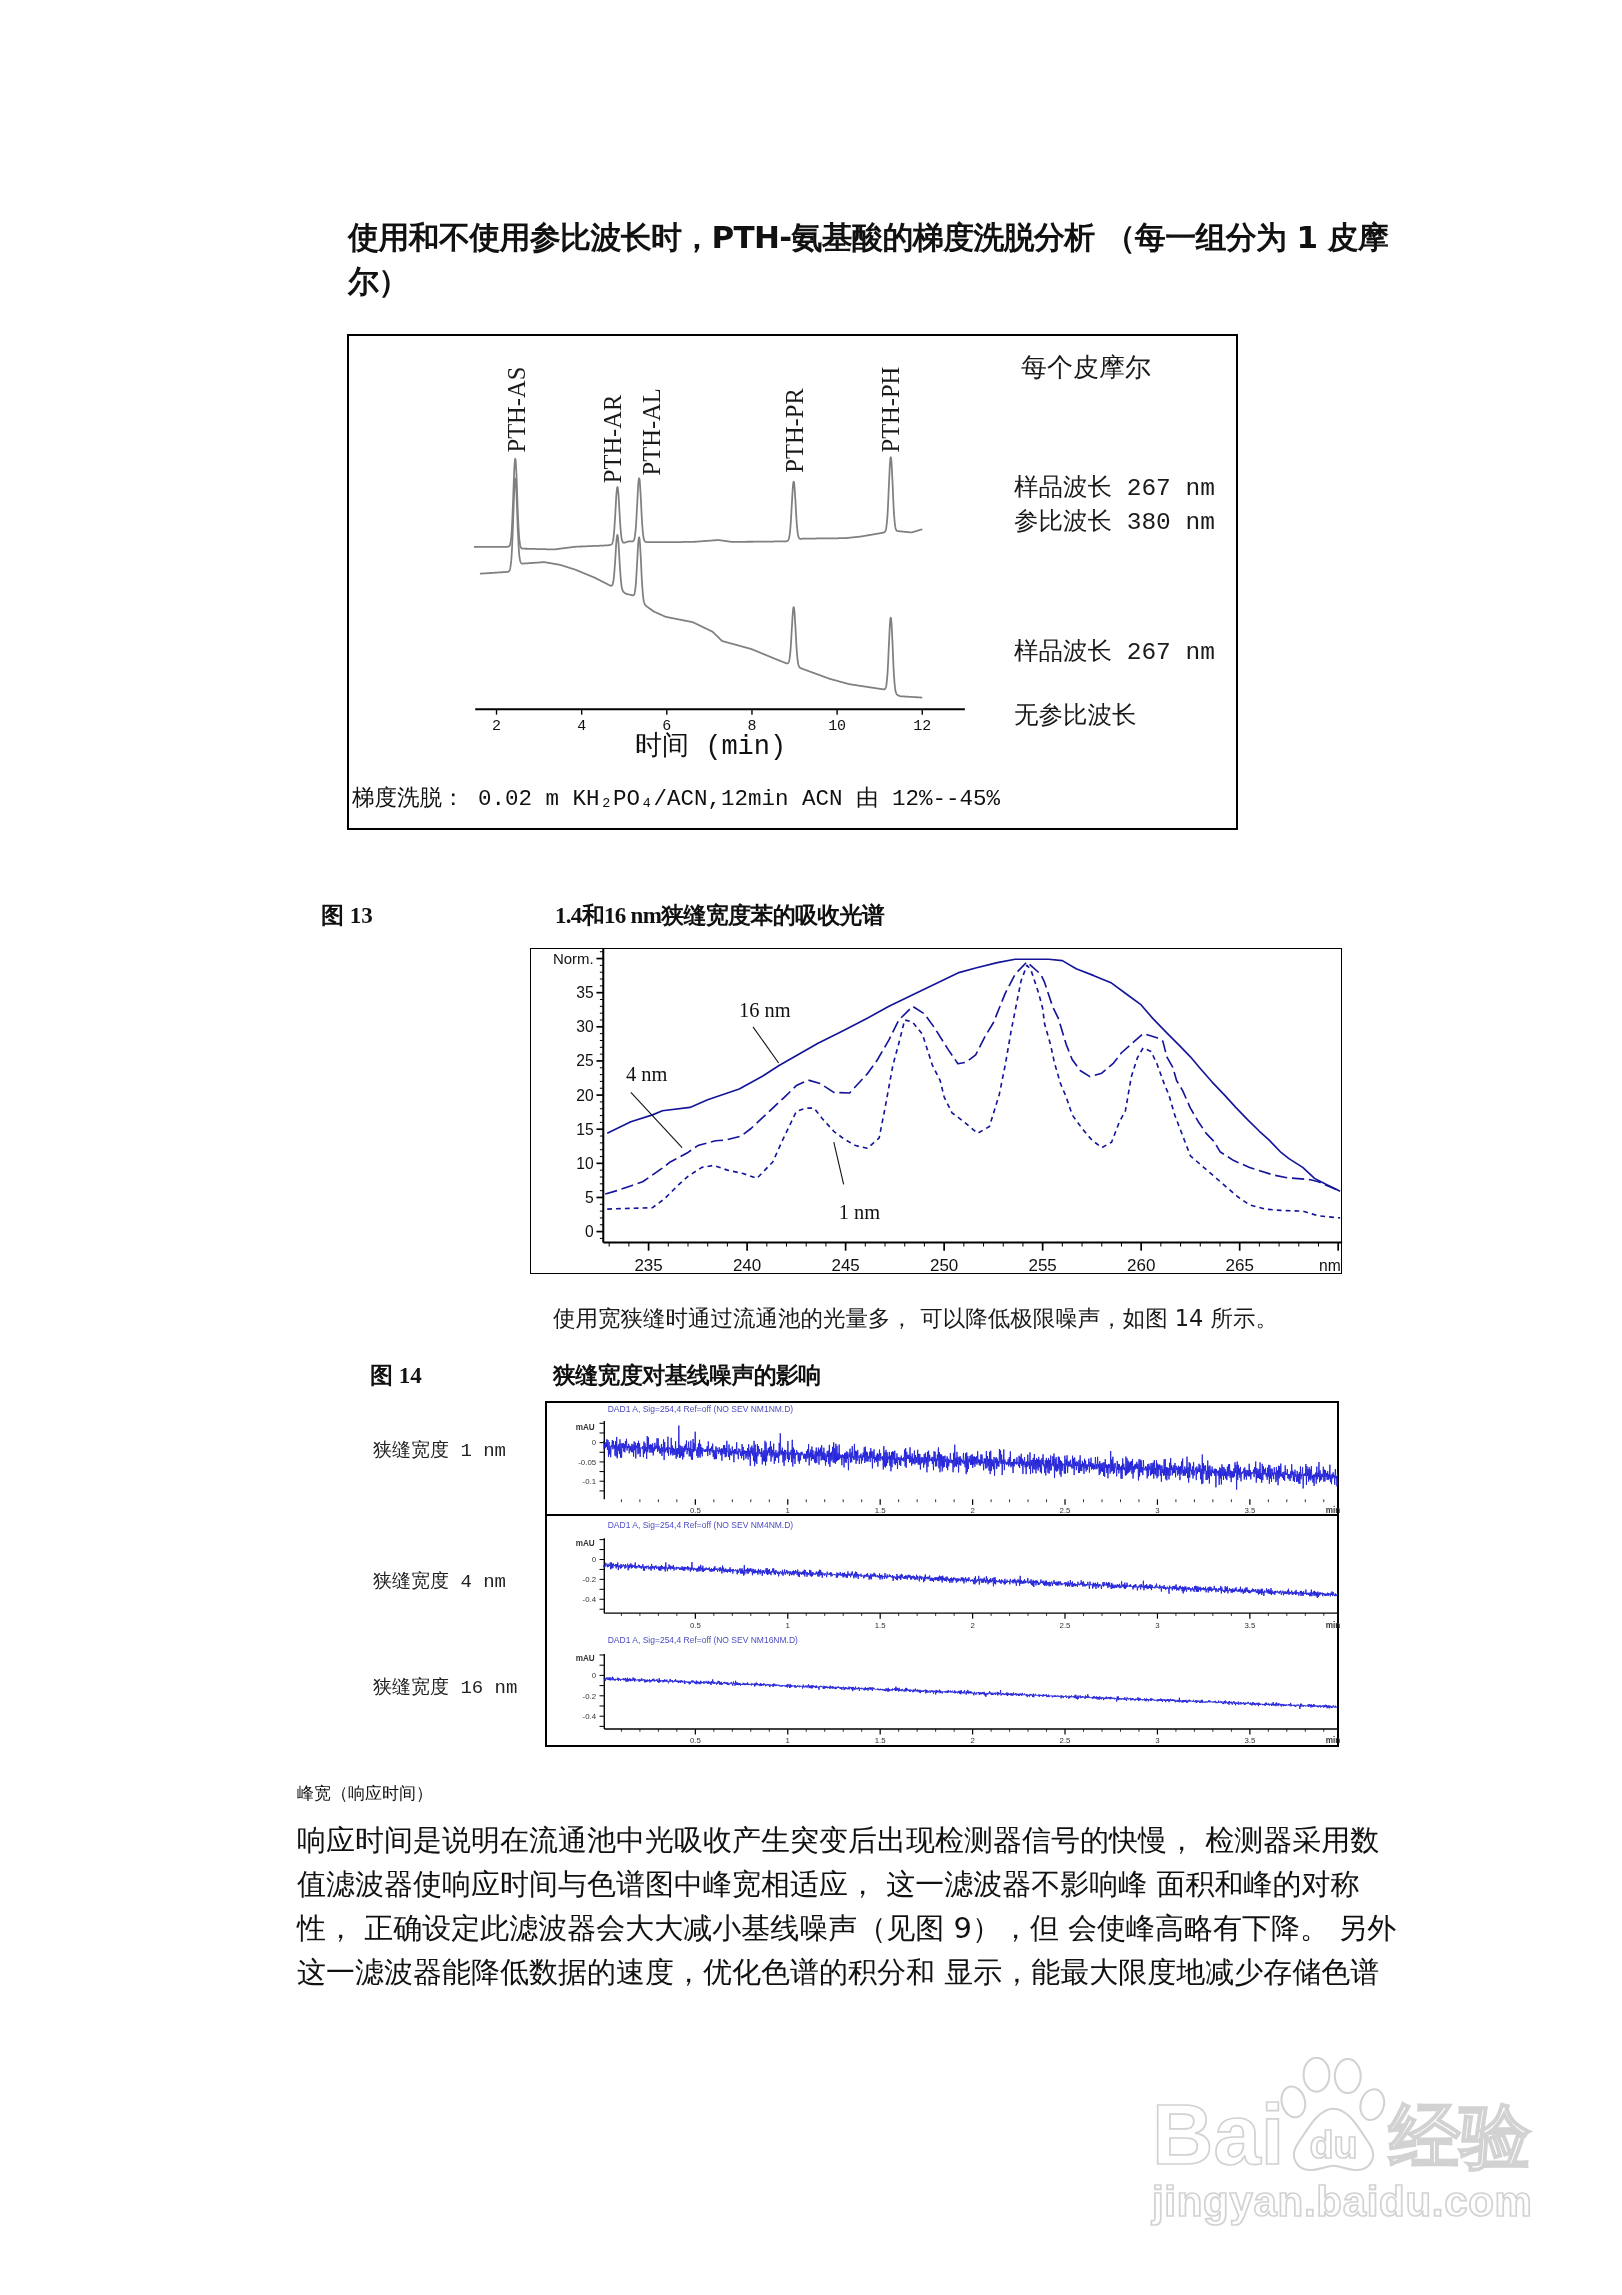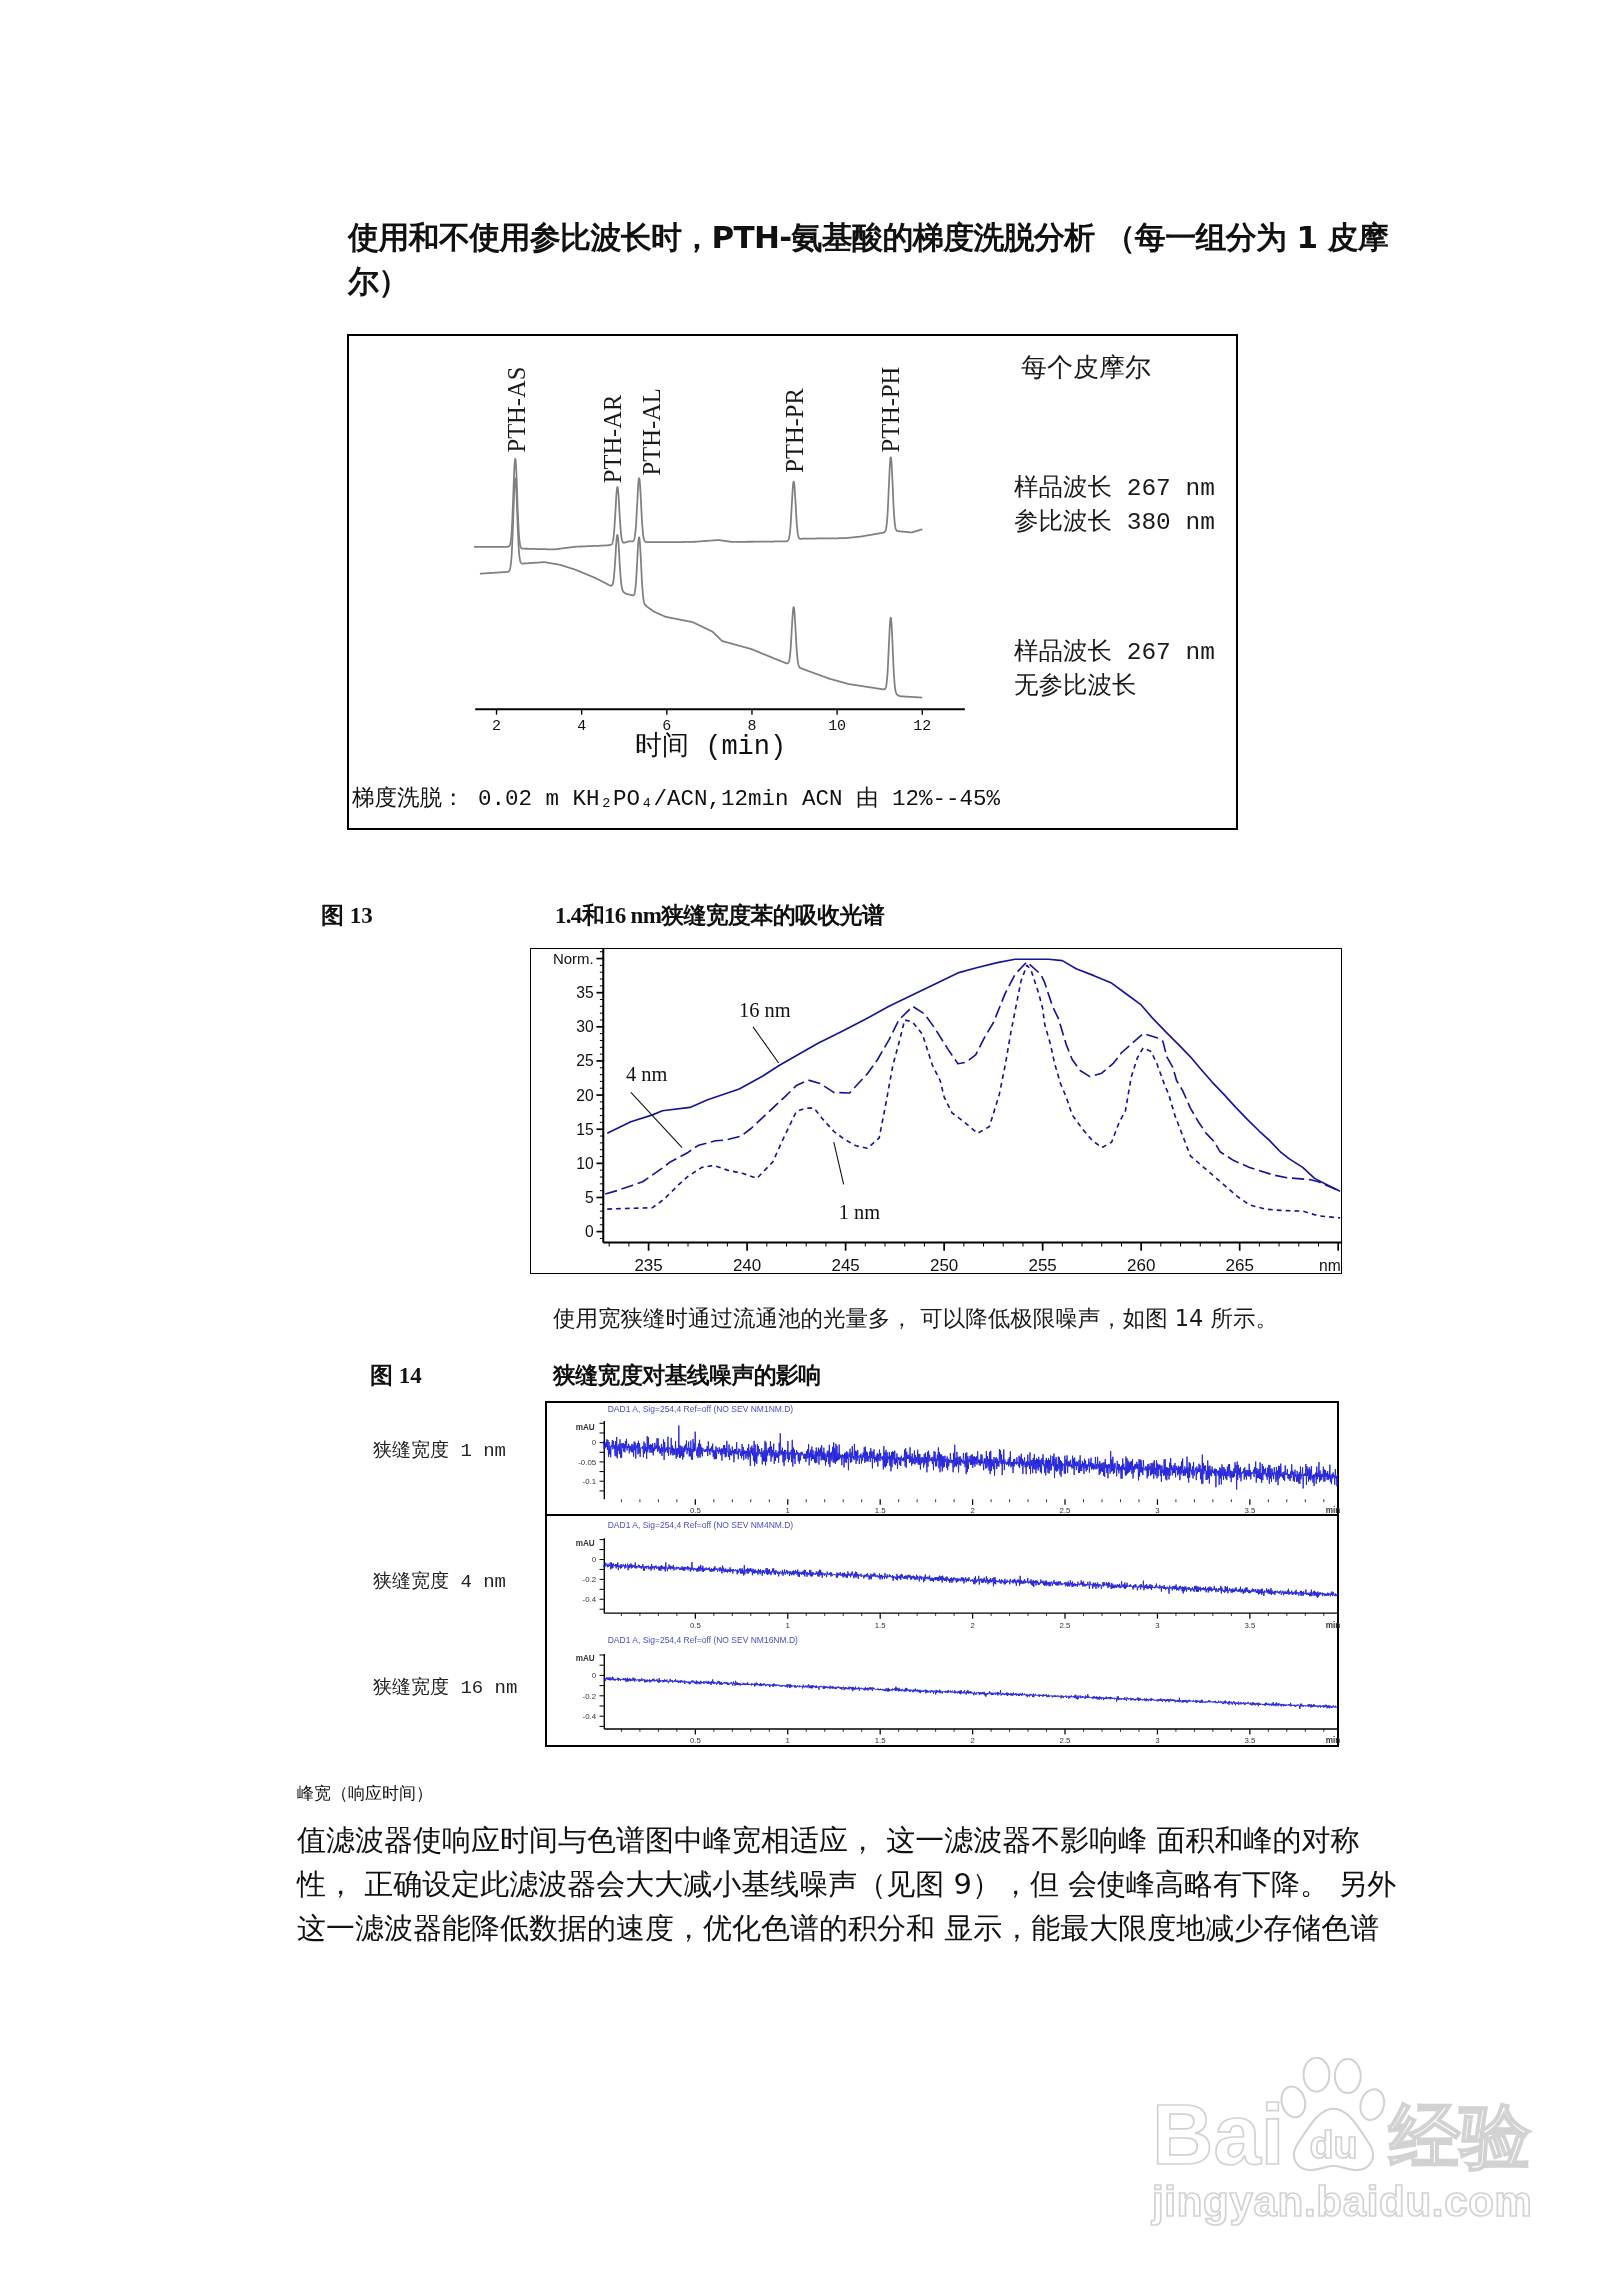--- a/index.html
+++ b/index.html
@@ -51,21 +51,21 @@
     <text x="911.725" y="708.9594" transform="rotate(-90 911.725 708.9594)" font-size="36" font-family="Liberation Serif, serif" fill="#1a1a1a">PTH-AR</text>
     <text x="968.6" y="697.4928" transform="rotate(-90 968.6 697.4928)" font-size="36" font-family="Liberation Serif, serif" fill="#1a1a1a">PTH-AL</text>
     <text x="1178.6" y="693.5388" transform="rotate(-90 1178.6 693.5388)" font-size="36" font-family="Liberation Serif, serif" fill="#1a1a1a">PTH-PR</text>
     <text x="1319.85" y="663.8838000000001" transform="rotate(-90 1319.85 663.8838000000001)" font-size="36" font-family="Liberation Serif, serif" fill="#1a1a1a">PTH-PH</text>
   </svg>
 
 <div class="abs legend-title" style="left:1021px; top:352px;">每个皮摩尔</div>
 <div class="abs legend-text mono" style="left:1014px; top:472px;">样品波长 267 nm</div>
 <div class="abs legend-text mono" style="left:1014px; top:506px;">参比波长 380 nm</div>
 <div class="abs legend-text mono" style="left:1014px; top:636px;">样品波长 267 nm</div>
-<div class="abs legend-text mono" style="left:1014px; top:670px;">无参比波长</div>
+<div class="abs legend-text mono" style="left:1014px; top:700px;">无参比波长</div>
 <div class="abs mono" style="left:635px; top:733px; font-size:27px; line-height:29px; color:#111;">时间 (min)</div>
 <div class="abs mono" style="left:352px; top:785px; font-size:22.5px; line-height:29px; color:#111;">梯度洗脱：  0.02 m KH₂PO₄/ACN,12min ACN 由 12%--45%</div>
 
 <div class="abs fig-label" style="left:321px; top:902px;">图 13</div>
 <div class="abs fig-title" style="left:555px; top:902px;">1.4和16 nm狭缝宽度苯的吸收光谱</div>
 
 <div class="box" style="left:530px; top:948px; width:812px; height:326px; border-width:1.4px;"></div>
 <svg class="chart" id="spectrum-svg" style="left:530px; top:948px; width:812px; height:326px;" viewBox="778 1391 1192 479">
     <line x1="885.1149999999998" y1="1391.4550000000002" x2="885.1149999999998" y2="1823.748" stroke="#000" stroke-width="3"></line>
     <line x1="885.1149999999998" y1="1823.748" x2="1970.7399999999998" y2="1823.748" stroke="#000" stroke-width="3"></line>
@@ -381,20 +381,21 @@
       <text x="1562" y="2558" text-anchor="middle" font-size="11.5" font-family="Liberation Sans, sans-serif" fill="#333">2.5</text>
       <text x="1697.6" y="2558" text-anchor="middle" font-size="11.5" font-family="Liberation Sans, sans-serif" fill="#333">3</text>
       <text x="1833.1999999999998" y="2558" text-anchor="middle" font-size="11.5" font-family="Liberation Sans, sans-serif" fill="#333">3.5</text>
       <text x="1955.376" y="2558" text-anchor="middle" font-size="12" font-weight="bold" font-family="Liberation Sans, sans-serif" fill="#333">min</text>
       <polyline points="885.0,2462.3 885.8,2463.5 886.6,2463.1 887.4,2466.6 888.2,2462.0 889.0,2463.9 889.8,2461.2 890.6,2464.6 891.4,2461.8 892.2,2465.1 893.0,2461.2 893.8,2465.4 894.6,2461.1 895.4,2465.6 896.2,2462.8 897.0,2464.6 897.8,2460.2 898.6,2465.4 899.4,2461.7 900.2,2465.2 901.0,2463.6 901.8,2466.2 902.6,2463.3 903.4,2464.6 904.2,2463.4 905.0,2464.9 905.8,2461.5 906.6,2466.4 907.4,2462.3 908.2,2464.9 909.0,2463.4 909.8,2466.4 910.6,2463.5 911.4,2464.8 912.2,2464.0 913.0,2464.8 913.8,2462.2 914.6,2465.4 915.4,2463.1 916.2,2465.4 917.0,2462.0 917.8,2467.7 918.6,2463.3 919.4,2467.4 920.2,2461.7 921.0,2467.3 921.8,2463.6 922.6,2465.9 923.4,2462.4 924.2,2466.8 925.0,2463.4 925.8,2466.1 926.6,2464.1 927.4,2466.0 928.2,2461.3 929.0,2465.6 929.8,2462.3 930.6,2467.4 931.4,2463.1 932.2,2465.4 933.0,2464.8 933.8,2466.0 934.6,2464.4 935.4,2465.2 936.2,2464.2 937.0,2467.8 937.8,2463.9 938.6,2466.9 939.4,2464.3 940.2,2466.4 941.0,2462.5 941.8,2465.9 942.6,2464.7 943.4,2465.5 944.2,2463.6 945.0,2468.3 945.8,2464.3 946.6,2468.5 947.4,2465.2 948.2,2467.9 949.0,2464.3 949.8,2467.3 950.6,2465.3 951.4,2466.7 952.2,2464.1 953.0,2468.7 953.8,2465.0 954.6,2467.5 955.4,2464.8 956.2,2466.8 957.0,2463.5 957.8,2466.1 958.6,2463.0 959.4,2467.4 960.2,2464.7 961.0,2466.7 961.8,2465.5 962.6,2466.5 963.4,2463.5 964.2,2468.1 965.0,2465.7 965.8,2469.3 966.6,2462.2 967.4,2468.4 968.2,2465.2 969.0,2467.7 969.8,2465.9 970.6,2466.5 971.4,2465.3 972.2,2468.5 973.0,2465.1 973.8,2467.9 974.6,2464.0 975.4,2467.2 976.2,2465.1 977.0,2467.7 977.8,2464.4 978.6,2467.5 979.4,2466.7 980.2,2469.8 981.0,2466.2 981.8,2467.3 982.6,2463.5 983.4,2467.5 984.2,2465.4 985.0,2467.2 985.8,2465.1 986.6,2468.9 987.4,2466.9 988.2,2467.9 989.0,2465.4 989.8,2467.6 990.6,2463.8 991.4,2467.7 992.2,2466.0 993.0,2467.8 993.8,2465.9 994.6,2469.5 995.4,2466.0 996.2,2468.5 997.0,2466.2 997.8,2469.4 998.6,2465.0 999.4,2468.1 1000.2,2466.0 1001.0,2468.6 1001.8,2467.5 1002.6,2468.5 1003.4,2465.7 1004.2,2470.9 1005.0,2467.0 1005.8,2467.9 1006.6,2467.3 1007.4,2469.2 1008.2,2467.4 1009.0,2469.4 1009.8,2467.4 1010.6,2471.4 1011.4,2467.4 1012.2,2470.8 1013.0,2467.4 1013.8,2468.4 1014.6,2465.6 1015.4,2468.7 1016.2,2465.8 1017.0,2468.3 1017.8,2466.6 1018.6,2469.9 1019.4,2468.0 1020.2,2471.0 1021.0,2465.8 1021.8,2471.3 1022.6,2467.1 1023.4,2469.5 1024.2,2467.6 1025.0,2471.0 1025.8,2467.9 1026.6,2471.2 1027.4,2466.2 1028.2,2470.1 1029.0,2467.4 1029.8,2469.3 1030.6,2468.4 1031.4,2470.3 1032.2,2466.6 1033.0,2470.2 1033.8,2468.4 1034.6,2469.2 1035.4,2466.3 1036.2,2469.7 1037.0,2468.0 1037.8,2470.6 1038.6,2466.3 1039.4,2470.6 1040.2,2467.6 1041.0,2470.1 1041.8,2467.7 1042.6,2472.4 1043.4,2467.0 1044.2,2469.8 1045.0,2464.1 1045.8,2470.5 1046.6,2467.5 1047.4,2470.6 1048.2,2468.1 1049.0,2469.6 1049.8,2469.2 1050.6,2471.8 1051.4,2468.4 1052.2,2470.9 1053.0,2466.2 1053.8,2469.7 1054.6,2466.6 1055.4,2471.8 1056.2,2468.4 1057.0,2471.8 1057.8,2467.7 1058.6,2472.4 1059.4,2469.5 1060.2,2470.4 1061.0,2468.5 1061.8,2470.0 1062.6,2467.8 1063.4,2470.6 1064.2,2468.6 1065.0,2471.0 1065.8,2468.1 1066.6,2472.2 1067.4,2468.8 1068.2,2472.5 1069.0,2469.9 1069.8,2471.5 1070.6,2469.9 1071.4,2470.3 1072.2,2467.9 1073.0,2470.9 1073.8,2470.3 1074.6,2473.3 1075.4,2467.2 1076.2,2470.7 1077.0,2469.7 1077.8,2473.4 1078.6,2466.2 1079.4,2472.3 1080.2,2468.6 1081.0,2472.4 1081.8,2468.9 1082.6,2472.5 1083.4,2469.7 1084.2,2472.4 1085.0,2469.4 1085.8,2473.2 1086.6,2470.8 1087.4,2472.2 1088.2,2470.7 1089.0,2472.1 1089.8,2469.1 1090.6,2472.0 1091.4,2469.8 1092.2,2472.6 1093.0,2470.2 1093.8,2472.3 1094.6,2470.1 1095.4,2472.4 1096.2,2468.6 1097.0,2472.5 1097.8,2470.6 1098.6,2472.4 1099.4,2471.0 1100.2,2471.5 1101.0,2470.8 1101.8,2473.1 1102.6,2469.6 1103.4,2472.4 1104.2,2471.5 1105.0,2471.9 1105.8,2470.1 1106.6,2474.6 1107.4,2469.8 1108.2,2473.2 1109.0,2468.7 1109.8,2472.1 1110.6,2469.9 1111.4,2472.8 1112.2,2471.2 1113.0,2472.9 1113.8,2470.7 1114.6,2474.0 1115.4,2469.5 1116.2,2473.8 1117.0,2470.6 1117.8,2473.0 1118.6,2471.1 1119.4,2473.1 1120.2,2469.7 1121.0,2472.4 1121.8,2470.8 1122.6,2474.2 1123.4,2472.1 1124.2,2473.4 1125.0,2470.8 1125.8,2472.7 1126.6,2471.2 1127.4,2473.3 1128.2,2471.5 1129.0,2475.5 1129.8,2471.7 1130.6,2472.8 1131.4,2472.0 1132.2,2473.8 1133.0,2471.2 1133.8,2475.3 1134.6,2470.4 1135.4,2473.6 1136.2,2470.6 1137.0,2474.0 1137.8,2472.1 1138.6,2473.9 1139.4,2471.5 1140.2,2473.0 1141.0,2472.0 1141.8,2473.5 1142.6,2472.1 1143.4,2474.3 1144.2,2473.1 1145.0,2474.8 1145.8,2472.9 1146.6,2474.9 1147.4,2472.5 1148.2,2474.1 1149.0,2473.0 1149.8,2473.4 1150.6,2472.5 1151.4,2475.1 1152.2,2473.1 1153.0,2474.9 1153.8,2471.9 1154.6,2476.1 1155.4,2470.8 1156.2,2474.3 1157.0,2472.4 1157.8,2476.8 1158.6,2470.8 1159.4,2476.1 1160.2,2472.3 1161.0,2475.1 1161.8,2473.1 1162.6,2474.5 1163.4,2473.4 1164.2,2474.4 1165.0,2472.6 1165.8,2476.3 1166.6,2472.9 1167.4,2476.2 1168.2,2473.9 1169.0,2475.0 1169.8,2472.8 1170.6,2474.6 1171.4,2473.6 1172.2,2475.7 1173.0,2473.1 1173.8,2475.3 1174.6,2474.2 1175.4,2474.7 1176.2,2474.3 1177.0,2477.5 1177.8,2471.8 1178.6,2475.6 1179.4,2474.4 1180.2,2476.1 1181.0,2473.2 1181.8,2475.0 1182.6,2473.3 1183.4,2476.4 1184.2,2473.3 1185.0,2474.9 1185.8,2471.5 1186.6,2477.0 1187.4,2473.3 1188.2,2476.7 1189.0,2473.4 1189.8,2477.4 1190.6,2472.6 1191.4,2477.1 1192.2,2472.5 1193.0,2475.5 1193.8,2473.7 1194.6,2475.6 1195.4,2473.8 1196.2,2476.9 1197.0,2472.9 1197.8,2476.8 1198.6,2474.9 1199.4,2475.6 1200.2,2474.9 1201.0,2479.5 1201.8,2474.4 1202.6,2475.4 1203.4,2473.5 1204.2,2475.4 1205.0,2473.9 1205.8,2475.7 1206.6,2475.0 1207.4,2478.1 1208.2,2473.5 1209.0,2477.8 1209.8,2473.9 1210.6,2477.0 1211.4,2474.3 1212.2,2476.5 1213.0,2474.5 1213.8,2477.2 1214.6,2475.6 1215.4,2476.7 1216.2,2474.5 1217.0,2478.3 1217.8,2473.4 1218.6,2476.9 1219.4,2474.8 1220.2,2477.5 1221.0,2474.2 1221.8,2477.7 1222.6,2474.8 1223.4,2477.3 1224.2,2475.9 1225.0,2478.5 1225.8,2474.9 1226.6,2478.1 1227.4,2475.6 1228.2,2476.6 1229.0,2474.2 1229.8,2476.4 1230.6,2475.2 1231.4,2477.5 1232.2,2475.4 1233.0,2478.2 1233.8,2475.6 1234.6,2479.4 1235.4,2476.1 1236.2,2476.8 1237.0,2474.8 1237.8,2479.9 1238.6,2476.2 1239.4,2478.7 1240.2,2475.4 1241.0,2478.0 1241.8,2475.9 1242.6,2478.7 1243.4,2476.9 1244.2,2478.6 1245.0,2474.7 1245.8,2478.7 1246.6,2475.2 1247.4,2477.1 1248.2,2475.4 1249.0,2479.0 1249.8,2475.1 1250.6,2481.4 1251.4,2475.3 1252.2,2478.8 1253.0,2476.6 1253.8,2479.7 1254.6,2474.7 1255.4,2478.4 1256.2,2477.2 1257.0,2478.8 1257.8,2476.6 1258.6,2478.3 1259.4,2475.3 1260.2,2480.9 1261.0,2477.1 1261.8,2478.1 1262.6,2476.5 1263.4,2478.6 1264.2,2476.5 1265.0,2478.0 1265.8,2477.3 1266.6,2479.8 1267.4,2477.1 1268.2,2480.3 1269.0,2475.6 1269.8,2479.4 1270.6,2476.8 1271.4,2479.6 1272.2,2476.5 1273.0,2480.7 1273.8,2476.5 1274.6,2478.2 1275.4,2475.8 1276.2,2479.5 1277.0,2475.7 1277.8,2478.9 1278.6,2476.2 1279.4,2481.0 1280.2,2475.6 1281.0,2478.4 1281.8,2476.9 1282.6,2478.5 1283.4,2478.2 1284.2,2479.2 1285.0,2478.3 1285.8,2479.1 1286.6,2477.7 1287.4,2479.5 1288.2,2477.7 1289.0,2480.2 1289.8,2478.5 1290.6,2480.0 1291.4,2477.8 1292.2,2479.8 1293.0,2478.5 1293.8,2480.1 1294.6,2478.1 1295.4,2480.4 1296.2,2478.7 1297.0,2481.1 1297.8,2478.8 1298.6,2481.6 1299.4,2477.2 1300.2,2480.6 1301.0,2477.8 1301.8,2482.0 1302.6,2476.5 1303.4,2482.0 1304.2,2478.2 1305.0,2481.3 1305.8,2479.2 1306.6,2479.5 1307.4,2478.8 1308.2,2481.3 1309.0,2477.5 1309.8,2479.7 1310.6,2478.5 1311.4,2479.6 1312.2,2476.8 1313.0,2481.2 1313.8,2474.8 1314.6,2480.6 1315.4,2476.4 1316.2,2480.2 1317.0,2477.4 1317.8,2481.8 1318.6,2476.5 1319.4,2481.3 1320.2,2479.2 1321.0,2481.2 1321.8,2478.8 1322.6,2481.5 1323.4,2478.0 1324.2,2480.2 1325.0,2479.8 1325.8,2482.0 1326.6,2478.9 1327.4,2481.9 1328.2,2476.6 1329.0,2481.6 1329.8,2476.7 1330.6,2480.5 1331.4,2478.4 1332.2,2480.8 1333.0,2479.6 1333.8,2482.5 1334.6,2478.8 1335.4,2482.0 1336.2,2479.3 1337.0,2480.8 1337.8,2480.3 1338.6,2483.0 1339.4,2479.0 1340.2,2482.3 1341.0,2479.1 1341.8,2481.5 1342.6,2477.7 1343.4,2481.6 1344.2,2480.0 1345.0,2482.1 1345.8,2478.8 1346.6,2482.0 1347.4,2480.0 1348.2,2483.4 1349.0,2479.4 1349.8,2484.3 1350.6,2479.9 1351.4,2482.6 1352.2,2480.7 1353.0,2482.2 1353.8,2480.2 1354.6,2482.5 1355.4,2480.2 1356.2,2481.4 1357.0,2479.1 1357.8,2484.6 1358.6,2479.5 1359.4,2483.3 1360.2,2480.5 1361.0,2483.7 1361.8,2481.3 1362.6,2481.6 1363.4,2480.5 1364.2,2484.0 1365.0,2480.8 1365.8,2482.4 1366.6,2480.0 1367.4,2482.6 1368.2,2480.6 1369.0,2485.0 1369.8,2480.8 1370.6,2482.1 1371.4,2480.7 1372.2,2486.1 1373.0,2479.6 1373.8,2484.2 1374.6,2480.5 1375.4,2482.8 1376.2,2481.0 1377.0,2483.3 1377.8,2479.2 1378.6,2484.4 1379.4,2480.6 1380.2,2483.5 1381.0,2481.8 1381.8,2484.9 1382.6,2481.7 1383.4,2482.5 1384.2,2482.0 1385.0,2483.1 1385.8,2481.4 1386.6,2483.5 1387.4,2481.1 1388.2,2483.4 1389.0,2480.9 1389.8,2484.0 1390.6,2479.8 1391.4,2483.3 1392.2,2481.8 1393.0,2482.8 1393.8,2480.5 1394.6,2483.5 1395.4,2481.7 1396.2,2483.2 1397.0,2480.7 1397.8,2483.5 1398.6,2482.9 1399.4,2484.3 1400.2,2480.2 1401.0,2484.5 1401.8,2481.5 1402.6,2483.4 1403.4,2483.0 1404.2,2484.6 1405.0,2481.5 1405.8,2484.0 1406.6,2481.0 1407.4,2485.1 1408.2,2480.4 1409.0,2486.0 1409.8,2480.1 1410.6,2484.5 1411.4,2483.1 1412.2,2484.6 1413.0,2482.0 1413.8,2484.6 1414.6,2480.0 1415.4,2484.5 1416.2,2483.6 1417.0,2486.4 1417.8,2481.4 1418.6,2484.2 1419.4,2479.5 1420.2,2485.1 1421.0,2482.0 1421.8,2484.5 1422.6,2481.3 1423.4,2484.6 1424.2,2481.9 1425.0,2484.7 1425.8,2483.2 1426.6,2484.9 1427.4,2483.9 1428.2,2487.5 1429.0,2482.3 1429.8,2484.9 1430.6,2484.0 1431.4,2486.9 1432.2,2483.3 1433.0,2484.5 1433.8,2483.5 1434.6,2484.4 1435.4,2482.6 1436.2,2487.0 1437.0,2482.9 1437.8,2486.0 1438.6,2483.2 1439.4,2486.0 1440.2,2483.1 1441.0,2485.5 1441.8,2482.7 1442.6,2486.1 1443.4,2482.3 1444.2,2487.6 1445.0,2484.4 1445.8,2489.7 1446.6,2484.7 1447.4,2487.2 1448.2,2484.3 1449.0,2486.0 1449.8,2483.8 1450.6,2485.2 1451.4,2481.5 1452.2,2485.1 1453.0,2483.4 1453.8,2487.1 1454.6,2483.8 1455.4,2487.0 1456.2,2483.7 1457.0,2486.7 1457.8,2485.0 1458.6,2485.9 1459.4,2483.2 1460.2,2486.8 1461.0,2484.8 1461.8,2485.4 1462.6,2482.5 1463.4,2487.7 1464.2,2483.3 1465.0,2486.2 1465.8,2484.2 1466.6,2486.0 1467.4,2479.8 1468.2,2487.8 1469.0,2485.4 1469.8,2486.3 1470.6,2484.0 1471.4,2486.8 1472.2,2484.7 1473.0,2487.2 1473.8,2485.5 1474.6,2486.4 1475.4,2483.9 1476.2,2487.4 1477.0,2483.3 1477.8,2488.4 1478.6,2484.0 1479.4,2486.9 1480.2,2485.3 1481.0,2487.1 1481.8,2484.4 1482.6,2487.7 1483.4,2484.7 1484.2,2488.1 1485.0,2484.8 1485.8,2487.8 1486.6,2483.4 1487.4,2486.7 1488.2,2485.7 1489.0,2486.8 1489.8,2484.2 1490.6,2487.9 1491.4,2485.2 1492.2,2487.2 1493.0,2485.3 1493.8,2488.6 1494.6,2485.3 1495.4,2488.2 1496.2,2484.7 1497.0,2487.0 1497.8,2485.2 1498.6,2488.3 1499.4,2483.9 1500.2,2486.8 1501.0,2486.7 1501.8,2487.2 1502.6,2484.8 1503.4,2487.3 1504.2,2486.8 1505.0,2488.2 1505.8,2485.5 1506.6,2490.2 1507.4,2486.5 1508.2,2488.6 1509.0,2486.8 1509.8,2489.3 1510.6,2485.5 1511.4,2487.6 1512.2,2485.7 1513.0,2487.4 1513.8,2486.8 1514.6,2490.1 1515.4,2485.1 1516.2,2490.3 1517.0,2486.7 1517.8,2487.7 1518.6,2485.3 1519.4,2488.2 1520.2,2487.4 1521.0,2488.0 1521.8,2487.6 1522.6,2488.6 1523.4,2486.1 1524.2,2489.9 1525.0,2486.5 1525.8,2488.5 1526.6,2486.9 1527.4,2488.4 1528.2,2487.1 1529.0,2489.5 1529.8,2485.8 1530.6,2489.0 1531.4,2486.5 1532.2,2488.3 1533.0,2487.0 1533.8,2488.7 1534.6,2485.9 1535.4,2490.0 1536.2,2487.8 1537.0,2490.2 1537.8,2486.5 1538.6,2490.1 1539.4,2488.0 1540.2,2488.7 1541.0,2488.1 1541.8,2488.4 1542.6,2487.8 1543.4,2490.6 1544.2,2488.1 1545.0,2489.3 1545.8,2487.7 1546.6,2490.0 1547.4,2487.3 1548.2,2489.6 1549.0,2488.3 1549.8,2489.6 1550.6,2487.7 1551.4,2489.3 1552.2,2488.0 1553.0,2490.1 1553.8,2488.3 1554.6,2489.3 1555.4,2488.0 1556.2,2492.0 1557.0,2487.7 1557.8,2490.2 1558.6,2488.2 1559.4,2491.5 1560.2,2488.6 1561.0,2489.6 1561.8,2488.6 1562.6,2489.5 1563.4,2487.5 1564.2,2491.4 1565.0,2488.9 1565.8,2489.5 1566.6,2488.9 1567.4,2492.3 1568.2,2488.1 1569.0,2491.6 1569.8,2488.8 1570.6,2489.9 1571.4,2487.6 1572.2,2490.5 1573.0,2489.4 1573.8,2490.3 1574.6,2488.6 1575.4,2491.0 1576.2,2487.5 1577.0,2491.8 1577.8,2486.6 1578.6,2492.4 1579.4,2489.2 1580.2,2493.6 1581.0,2487.8 1581.8,2492.5 1582.6,2489.4 1583.4,2490.3 1584.2,2487.6 1585.0,2491.7 1585.8,2489.3 1586.6,2491.2 1587.4,2488.5 1588.2,2490.7 1589.0,2489.2 1589.8,2490.7 1590.6,2489.6 1591.4,2492.7 1592.2,2487.7 1593.0,2491.5 1593.8,2489.2 1594.6,2491.4 1595.4,2485.8 1596.2,2491.4 1597.0,2488.9 1597.8,2490.7 1598.6,2490.3 1599.4,2491.5 1600.2,2490.4 1601.0,2491.7 1601.8,2490.2 1602.6,2492.8 1603.4,2489.1 1604.2,2491.9 1605.0,2488.8 1605.8,2492.0 1606.6,2489.9 1607.4,2492.3 1608.2,2489.1 1609.0,2493.5 1609.8,2490.1 1610.6,2493.3 1611.4,2489.8 1612.2,2493.8 1613.0,2489.1 1613.8,2492.7 1614.6,2490.8 1615.4,2493.4 1616.2,2489.9 1617.0,2491.8 1617.8,2490.3 1618.6,2494.6 1619.4,2491.3 1620.2,2493.0 1621.0,2490.6 1621.8,2492.9 1622.6,2489.4 1623.4,2493.1 1624.2,2490.6 1625.0,2492.2 1625.8,2490.2 1626.6,2492.3 1627.4,2490.0 1628.2,2493.5 1629.0,2489.7 1629.8,2492.6 1630.6,2490.2 1631.4,2492.7 1632.2,2491.5 1633.0,2492.5 1633.8,2490.8 1634.6,2493.4 1635.4,2491.6 1636.2,2492.1 1637.0,2491.9 1637.8,2496.8 1638.6,2489.2 1639.4,2494.2 1640.2,2489.1 1641.0,2494.5 1641.8,2491.7 1642.6,2493.2 1643.4,2492.0 1644.2,2494.1 1645.0,2491.6 1645.8,2493.4 1646.6,2492.1 1647.4,2493.6 1648.2,2492.0 1649.0,2494.1 1649.8,2490.2 1650.6,2494.1 1651.4,2492.6 1652.2,2495.8 1653.0,2490.5 1653.8,2493.0 1654.6,2491.8 1655.4,2493.8 1656.2,2492.3 1657.0,2492.9 1657.8,2491.2 1658.6,2495.1 1659.4,2492.1 1660.2,2494.6 1661.0,2491.5 1661.8,2494.0 1662.6,2492.2 1663.4,2494.9 1664.2,2493.0 1665.0,2495.2 1665.8,2492.5 1666.6,2494.1 1667.4,2492.4 1668.2,2494.2 1669.0,2490.5 1669.8,2495.9 1670.6,2491.1 1671.4,2495.0 1672.2,2491.7 1673.0,2494.6 1673.8,2493.2 1674.6,2494.5 1675.4,2493.3 1676.2,2495.1 1677.0,2493.5 1677.8,2494.2 1678.6,2492.0 1679.4,2496.0 1680.2,2492.9 1681.0,2496.2 1681.8,2492.1 1682.6,2494.6 1683.4,2493.1 1684.2,2496.3 1685.0,2493.3 1685.8,2494.7 1686.6,2493.2 1687.4,2495.6 1688.2,2491.4 1689.0,2495.4 1689.8,2492.4 1690.6,2494.5 1691.4,2493.3 1692.2,2494.9 1693.0,2493.9 1693.8,2495.6 1694.6,2494.2 1695.4,2494.5 1696.2,2494.3 1697.0,2496.3 1697.8,2493.5 1698.6,2496.2 1699.4,2493.2 1700.2,2495.6 1701.0,2493.2 1701.8,2495.7 1702.6,2492.1 1703.4,2495.8 1704.2,2493.2 1705.0,2497.2 1705.8,2493.4 1706.6,2494.8 1707.4,2492.9 1708.2,2495.8 1709.0,2493.7 1709.8,2497.5 1710.6,2493.8 1711.4,2495.8 1712.2,2492.8 1713.0,2495.9 1713.8,2493.0 1714.6,2497.6 1715.4,2493.8 1716.2,2495.7 1717.0,2492.6 1717.8,2495.9 1718.6,2493.9 1719.4,2495.5 1720.2,2493.0 1721.0,2495.8 1721.8,2493.8 1722.6,2496.4 1723.4,2494.1 1724.2,2497.7 1725.0,2495.4 1725.8,2496.6 1726.6,2494.2 1727.4,2497.0 1728.2,2494.8 1729.0,2497.6 1729.8,2491.0 1730.6,2497.5 1731.4,2494.7 1732.2,2496.3 1733.0,2495.6 1733.8,2498.1 1734.6,2494.6 1735.4,2497.8 1736.2,2494.6 1737.0,2497.4 1737.8,2494.5 1738.6,2497.1 1739.4,2494.2 1740.2,2498.4 1741.0,2495.2 1741.8,2498.2 1742.6,2495.0 1743.4,2496.7 1744.2,2493.9 1745.0,2496.7 1745.8,2495.0 1746.6,2496.8 1747.4,2495.5 1748.2,2496.5 1749.0,2496.1 1749.8,2497.4 1750.6,2494.2 1751.4,2496.9 1752.2,2496.0 1753.0,2497.5 1753.8,2494.7 1754.6,2498.8 1755.4,2494.8 1756.2,2497.6 1757.0,2495.4 1757.8,2496.9 1758.6,2495.3 1759.4,2498.5 1760.2,2496.2 1761.0,2498.3 1761.8,2494.2 1762.6,2498.2 1763.4,2494.1 1764.2,2498.6 1765.0,2496.7 1765.8,2497.6 1766.6,2497.0 1767.4,2498.8 1768.2,2496.5 1769.0,2497.8 1769.8,2496.5 1770.6,2498.2 1771.4,2496.4 1772.2,2497.5 1773.0,2494.6 1773.8,2497.7 1774.6,2495.3 1775.4,2497.6 1776.2,2496.2 1777.0,2497.6 1777.8,2497.2 1778.6,2497.8 1779.4,2496.5 1780.2,2498.2 1781.0,2496.0 1781.8,2497.7 1782.6,2495.6 1783.4,2499.0 1784.2,2497.0 1785.0,2499.0 1785.8,2497.3 1786.6,2498.7 1787.4,2495.2 1788.2,2498.4 1789.0,2497.9 1789.8,2498.0 1790.6,2495.8 1791.4,2498.7 1792.2,2496.5 1793.0,2499.9 1793.8,2498.1 1794.6,2500.4 1795.4,2496.1 1796.2,2499.1 1797.0,2495.1 1797.8,2499.5 1798.6,2496.5 1799.4,2498.4 1800.2,2498.1 1801.0,2500.2 1801.8,2496.7 1802.6,2501.5 1803.4,2495.8 1804.2,2498.6 1805.0,2497.2 1805.8,2499.6 1806.6,2497.0 1807.4,2501.3 1808.2,2497.9 1809.0,2498.8 1809.8,2496.0 1810.6,2500.1 1811.4,2497.8 1812.2,2502.1 1813.0,2497.7 1813.8,2499.8 1814.6,2498.7 1815.4,2500.4 1816.2,2496.7 1817.0,2501.5 1817.8,2498.4 1818.6,2499.3 1819.4,2497.3 1820.2,2501.0 1821.0,2498.3 1821.8,2500.1 1822.6,2498.4 1823.4,2499.6 1824.2,2497.5 1825.0,2501.6 1825.8,2498.9 1826.6,2501.2 1827.4,2498.0 1828.2,2499.6 1829.0,2499.1 1829.8,2500.2 1830.6,2497.0 1831.4,2499.6 1832.2,2499.5 1833.0,2500.9 1833.8,2498.1 1834.6,2501.4 1835.4,2499.4 1836.2,2502.5 1837.0,2497.5 1837.8,2501.5 1838.6,2498.0 1839.4,2501.4 1840.2,2498.8 1841.0,2502.3 1841.8,2499.4 1842.6,2501.1 1843.4,2498.7 1844.2,2501.3 1845.0,2498.5 1845.8,2503.3 1846.6,2498.2 1847.4,2501.7 1848.2,2499.7 1849.0,2501.4 1849.8,2500.0 1850.6,2500.6 1851.4,2500.2 1852.2,2502.0 1853.0,2500.2 1853.8,2501.7 1854.6,2499.9 1855.4,2503.0 1856.2,2498.4 1857.0,2501.8 1857.8,2498.3 1858.6,2501.7 1859.4,2500.1 1860.2,2501.9 1861.0,2499.2 1861.8,2502.6 1862.6,2500.5 1863.4,2501.5 1864.2,2499.8 1865.0,2503.2 1865.8,2499.6 1866.6,2502.2 1867.4,2497.4 1868.2,2502.5 1869.0,2500.3 1869.8,2502.4 1870.6,2499.4 1871.4,2503.5 1872.2,2497.9 1873.0,2502.0 1873.8,2499.8 1874.6,2503.3 1875.4,2499.4 1876.2,2501.4 1877.0,2499.6 1877.8,2502.5 1878.6,2500.4 1879.4,2503.9 1880.2,2500.3 1881.0,2502.3 1881.8,2500.0 1882.6,2503.5 1883.4,2500.5 1884.2,2503.0 1885.0,2501.4 1885.8,2503.1 1886.6,2500.7 1887.4,2502.6 1888.2,2501.4 1889.0,2502.2 1889.8,2500.4 1890.6,2502.4 1891.4,2500.9 1892.2,2503.4 1893.0,2498.6 1893.8,2503.6 1894.6,2501.2 1895.4,2502.6 1896.2,2501.7 1897.0,2502.9 1897.8,2501.2 1898.6,2503.6 1899.4,2501.5 1900.2,2504.6 1901.0,2502.1 1901.8,2503.5 1902.6,2501.0 1903.4,2502.5 1904.2,2501.0 1905.0,2502.9 1905.8,2502.4 1906.6,2507.5 1907.4,2499.9 1908.2,2504.5 1909.0,2499.8 1909.8,2502.7 1910.6,2501.6 1911.4,2504.5 1912.2,2501.8 1913.0,2503.1 1913.8,2502.1 1914.6,2503.9 1915.4,2502.4 1916.2,2503.5 1917.0,2502.6 1917.8,2503.6 1918.6,2500.9 1919.4,2504.4 1920.2,2500.4 1921.0,2503.7 1921.8,2501.0 1922.6,2505.1 1923.4,2500.9 1924.2,2505.1 1925.0,2501.9 1925.8,2504.6 1926.6,2500.5 1927.4,2504.5 1928.2,2501.1 1929.0,2503.7 1929.8,2502.5 1930.6,2504.3 1931.4,2502.5 1932.2,2504.8 1933.0,2502.6 1933.8,2505.1 1934.6,2502.7 1935.4,2504.0 1936.2,2501.7 1937.0,2505.4 1937.8,2503.6 1938.6,2504.8 1939.4,2502.3 1940.2,2504.1 1941.0,2502.2 1941.8,2505.6 1942.6,2502.1 1943.4,2504.4 1944.2,2501.3 1945.0,2505.0 1945.8,2501.6 1946.6,2506.5 1947.4,2502.8 1948.2,2505.5 1949.0,2502.2 1949.8,2506.6 1950.6,2502.4 1951.4,2505.2 1952.2,2503.3 1953.0,2506.3 1953.8,2504.1 1954.6,2505.6 1955.4,2502.1 1956.2,2504.6 1957.0,2504.3 1957.8,2505.5 1958.6,2502.7 1959.4,2505.5 1960.2,2504.1 1961.0,2505.4 1961.8,2504.2" fill="none" stroke="#1c1cd8" stroke-width="1.3"></polyline>
     </g>
   </svg>
 
 <div class="abs heading" style="left:297px; top:1776px;">峰宽（响应时间）</div>
 <div class="abs para" style="left:297px; top:1818px;">
+  <div>响应时间是说明在流通池中光吸收产生突变后出现检测器信号的快慢， 检测器采用数</div>
   <div>值滤波器使响应时间与色谱图中峰宽相适应， 这一滤波器不影响峰 面积和峰的对称</div>
   <div>性， 正确设定此滤波器会大大减小基线噪声（见图 9），但 会使峰高略有下降。 另外</div>
   <div>这一滤波器能降低数据的速度，优化色谱的积分和 显示，能最大限度地减少存储色谱</div>
 </div>
 
 <div>
   <div class="wm" style="left:1152px; top:2087px; font-size:85px; line-height:95px;">Bai</div>
   <svg style="position:absolute; left:1277px; top:2057px; width:113px; height:117px;" viewBox="0 0 166 172">
     <g fill="#ffffff" stroke="#d2d2d2" stroke-width="3">
       <ellipse cx="58" cy="26" rx="19" ry="25"></ellipse>

